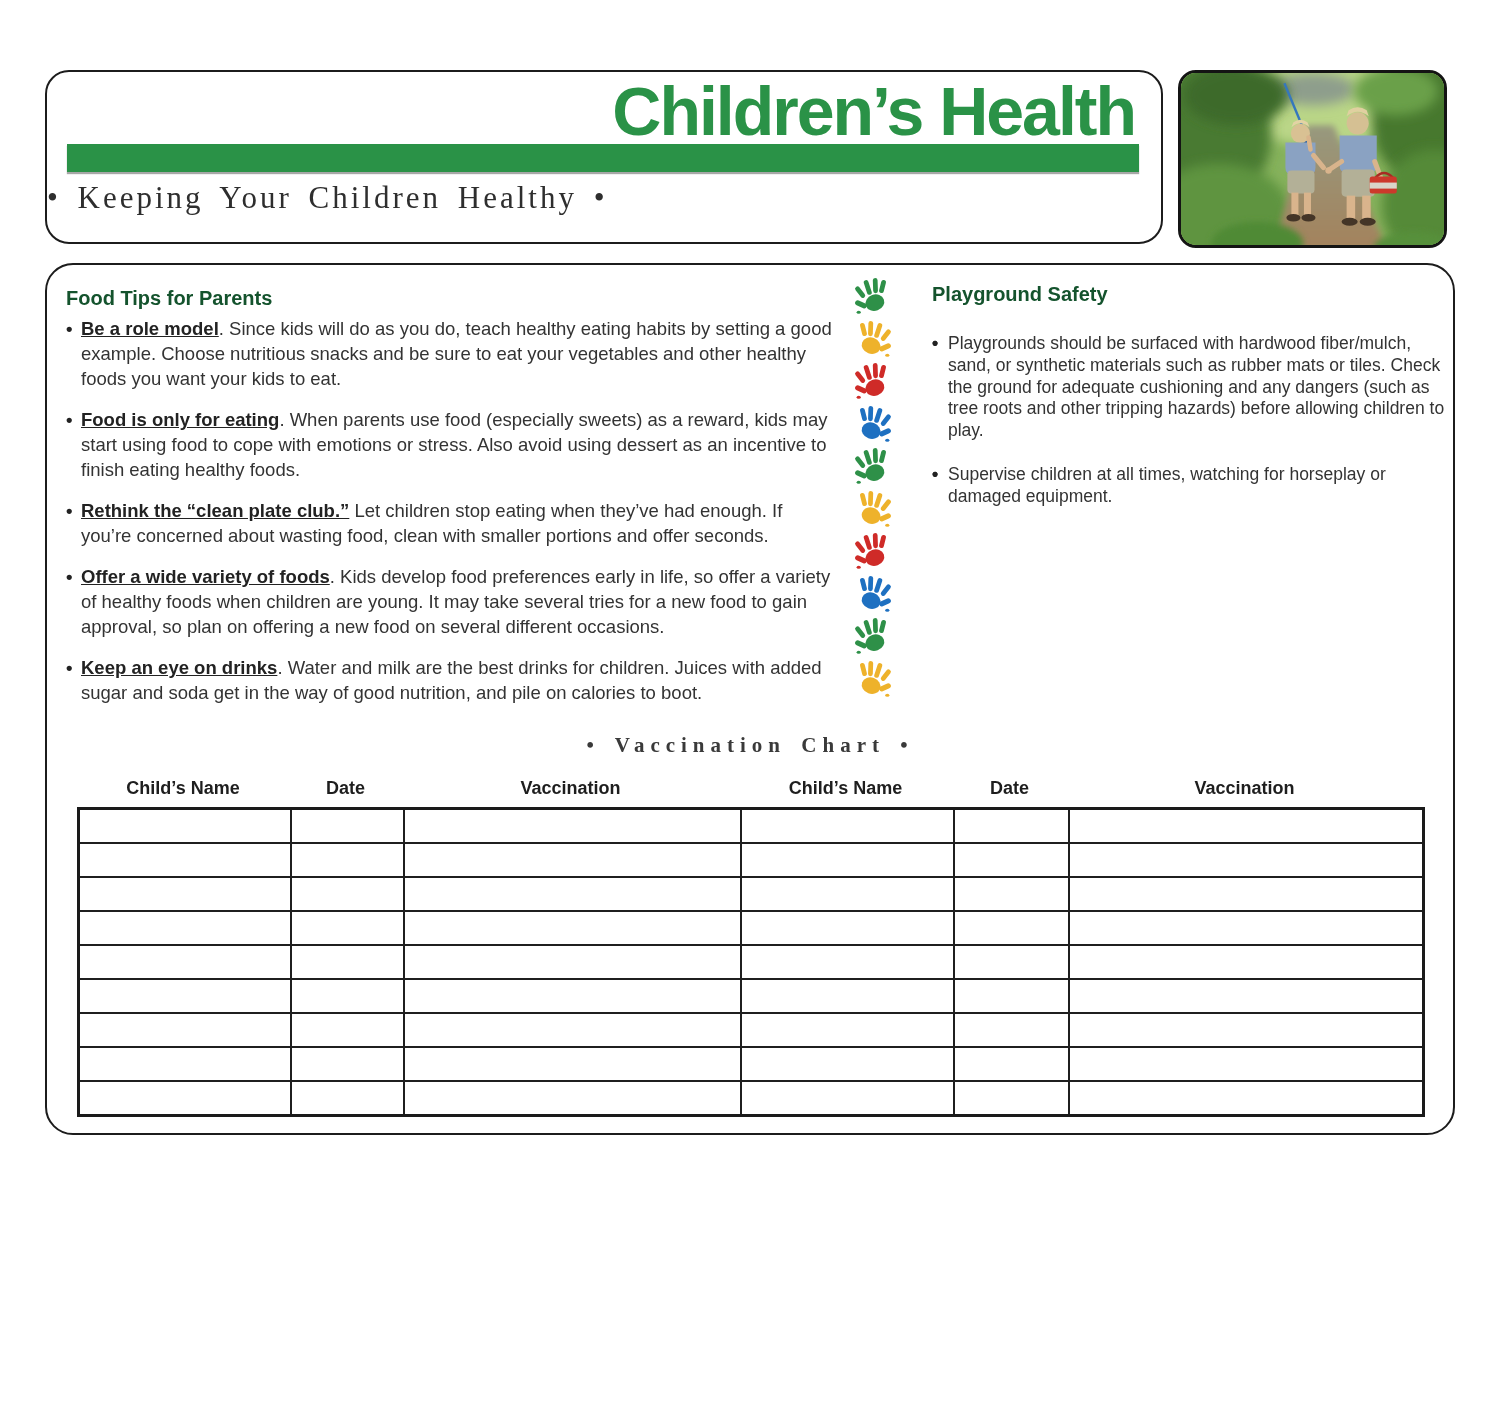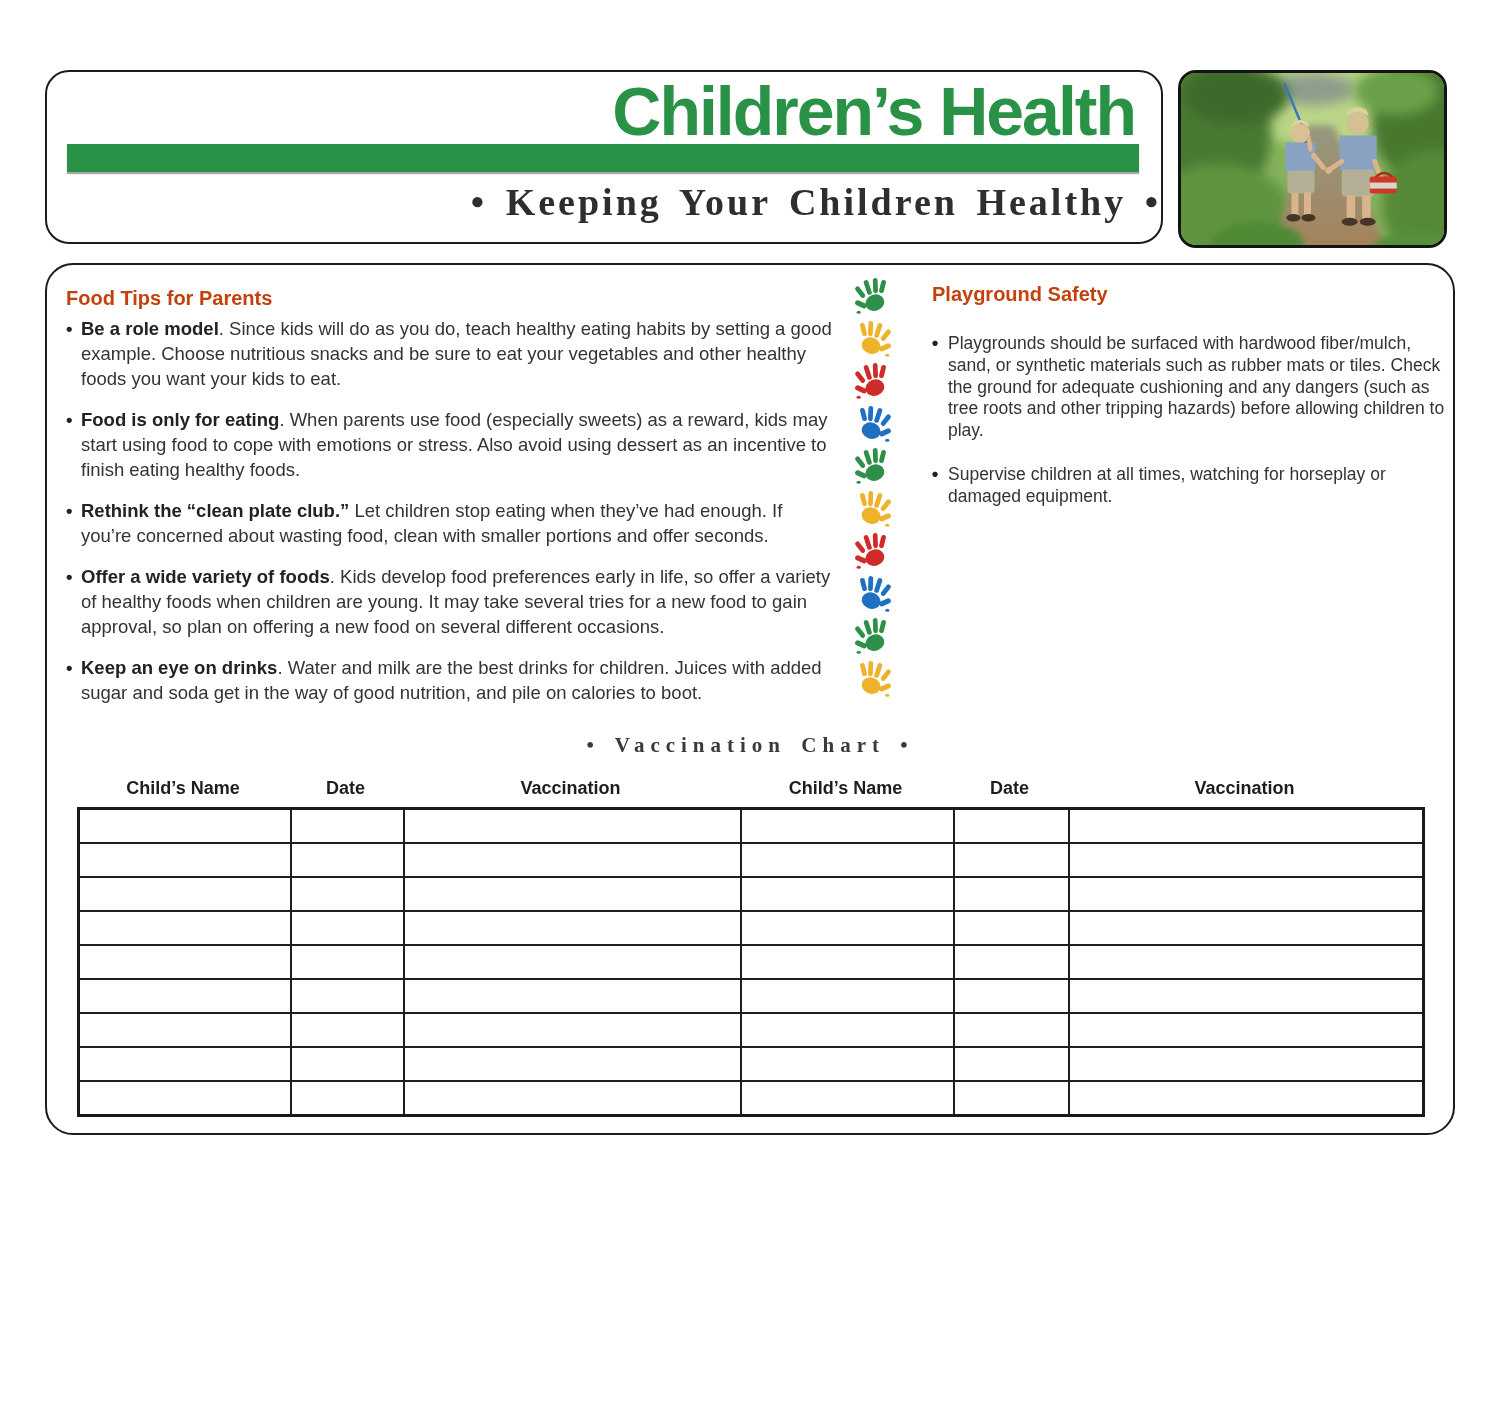--- a/index.html
+++ b/index.html
@@ -16,47 +16,47 @@
   }
   .page-title {
     position:absolute; top:8px; right:26px;
     font-size:68px; font-weight:bold; letter-spacing:-2px; line-height:62px;
   }
   .green-bar {
     position:absolute; left:20px; right:22px; top:72px; height:28px;
     box-shadow:0 2px 1px rgba(60,60,60,.45);
   }
   .page-subtitle {
-    position:absolute; left:0; right:0; top:108px; text-align:right;
-    font-family:"Liberation Serif", serif; font-weight:bold; font-size:38px;
+    position:absolute; left:0; right:0; top:108px; text-align:left;
+    font-family:"Liberation Serif", serif; font-weight:normal; font-size:31px;
     letter-spacing:3px; word-spacing:6px; color:#2e2e2e;
   }
 
   
   .photo-box {
     position:absolute; left:1178px; top:70px; width:269px; height:178px;
     border:3px solid #141414; border-radius:18px; overflow:hidden; background:#86b25c;
   }
   .photo-box svg { display:block; }
 
   
   .main-box {
     position:absolute; left:45px; top:263px; width:1410px; height:872px;
     background:#ffffff; border:2.5px solid #1c1c1c; border-radius:28px;
   }
-  .section-heading { font-size:20px; font-weight:bold; color:#c2410c; }
+  .section-heading { font-size:20px; font-weight:bold; color:#14532d; }
 
   .food-tips { position:absolute; left:19px; top:22px; width:766px; }
   .food-tips .section-heading { margin-bottom:6px; }
   .tip-item {
     position:relative; padding-left:15px; margin-bottom:16px;
     font-size:18.5px; line-height:25px; color:#333;
   }
   .tip-item .dot, .safety-item .dot { position:absolute; left:0; top:0; font-weight:bold; color:#222; }
-  .tip-item .lead { font-weight:bold; color:#222; }
+  .tip-item .lead { font-weight:bold; color:#222;text-decoration:underline; }
 
   .hands-col { position:absolute; left:799px; top:11px; width:56px; }
   .hand { display:block; width:44px; height:42.5px; margin:0 auto; }
   .hand svg { width:42px; height:40px; display:block; }
   .hand:nth-of-type(even) svg { transform:scaleX(-1); }
 
   .playground { position:absolute; left:885px; top:18px; width:516px; }
   .playground .section-heading { margin-bottom:27px; }
   .safety-item {
     position:relative; padding-left:16px; margin-bottom:22px;

